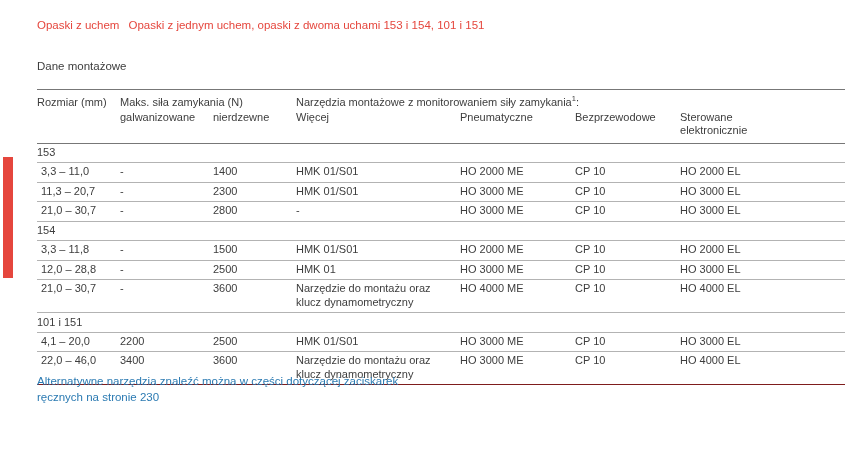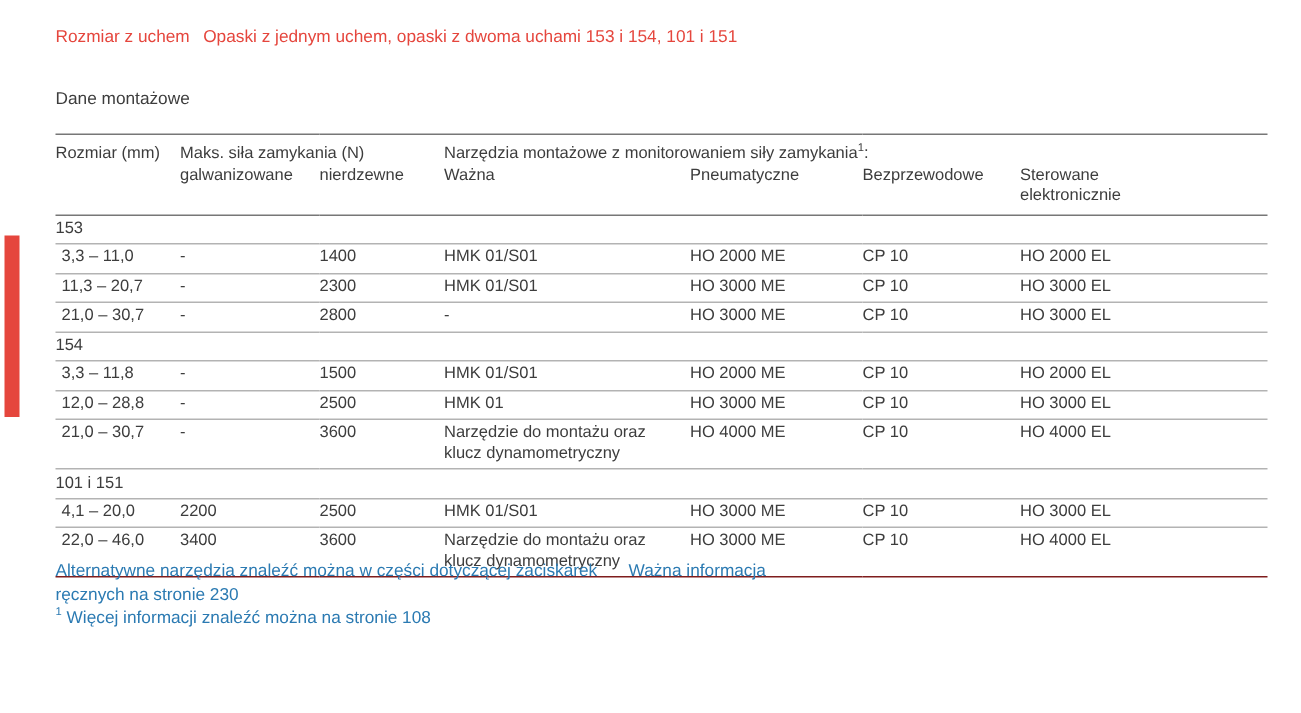--- a/index.html
+++ b/index.html
@@ -86,21 +86,21 @@
   .foot-right .imp-title { color: #2b7ab2; }
   .foot-right .imp-body { color: #3d3d3d; }
   sup { font-size: 7.5px; vertical-align: super; line-height: 0; }
 </style>
 </head>
 <body>
 
 <div class="edge-tab"></div>
 
 <div class="eyebrow">
-  <span class="part1">Rozmiar z uchem</span><span class="part2">Opaski z jednym uchem, opaski z dwoma uchami 153 i 154, 101 i 151</span>
+  <span class="part1">Opaski z uchem</span><span class="part2">Opaski z jednym uchem, opaski z dwoma uchami 153 i 154, 101 i 151</span>
 </div>
 
 <div class="section-title">Dane montażowe</div>
 
 <div class="table-wrap">
   <table>
     <colgroup>
       <col style="width:83px">
         <col style="width:93px">
         <col style="width:83px">
@@ -111,21 +111,21 @@
     </colgroup>
     <thead>
       <tr class="hrow-a">
         <th rowspan="2" class="rowspan-cell">Rozmiar (mm)</th>
         <th colspan="2">Maks. siła zamykania (N)</th>
         <th colspan="4"><span>Narzędzia montażowe z monitorowaniem siły zamykania</span><sup>1</sup><span>:</span></th>
       </tr>
       <tr class="hrow-b">
         <th>galwanizowane</th>
         <th>nierdzewne</th>
-        <th>Ważna</th>
+        <th>Więcej</th>
         <th>Pneumatyczne</th>
         <th>Bezprzewodowe</th>
         <th class="pre-line">Sterowane
 elektronicznie</th>
       </tr>
     </thead>
     <tbody>
         <tr class="group-row">
           <td colspan="7">153</td>
         </tr>
@@ -206,18 +206,16 @@
           <td class="c4">HO 3000 ME</td>
           <td class="c5">CP 10</td>
           <td class="c6">HO 4000 EL</td>
         </tr>
       </tbody>
   </table>
 </div>
 
 <div class="foot-left">
   <span class="ref">Alternatywne narzędzia znaleźć można w części dotyczącej zaciskarek ręcznych na stronie 230</span>
-  <span class="ref"><sup>1</sup><span> Więcej informacji znaleźć można na stronie 108</span></span>
 </div>
 
 <div class="foot-right">
-  <div class="imp-title">Ważna informacja</div>
 </div>
 
 </body></html>

